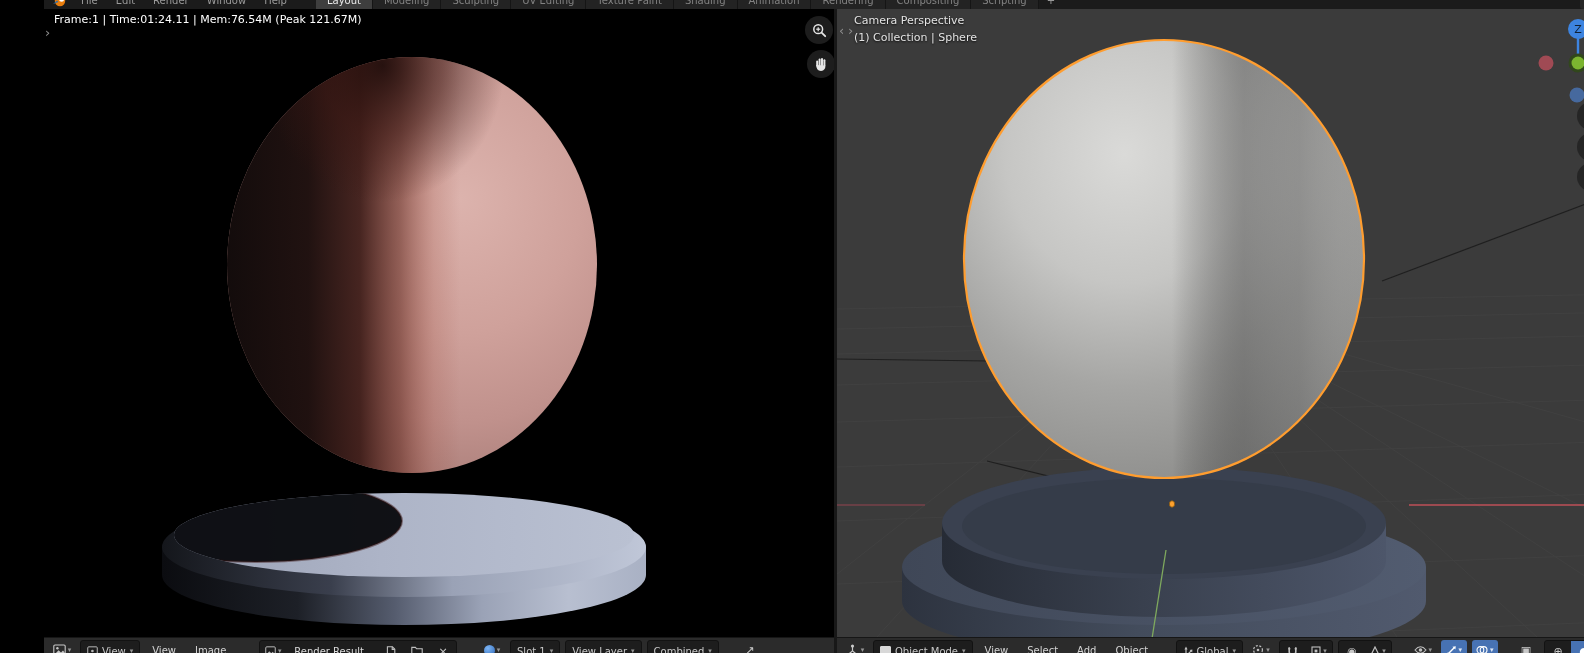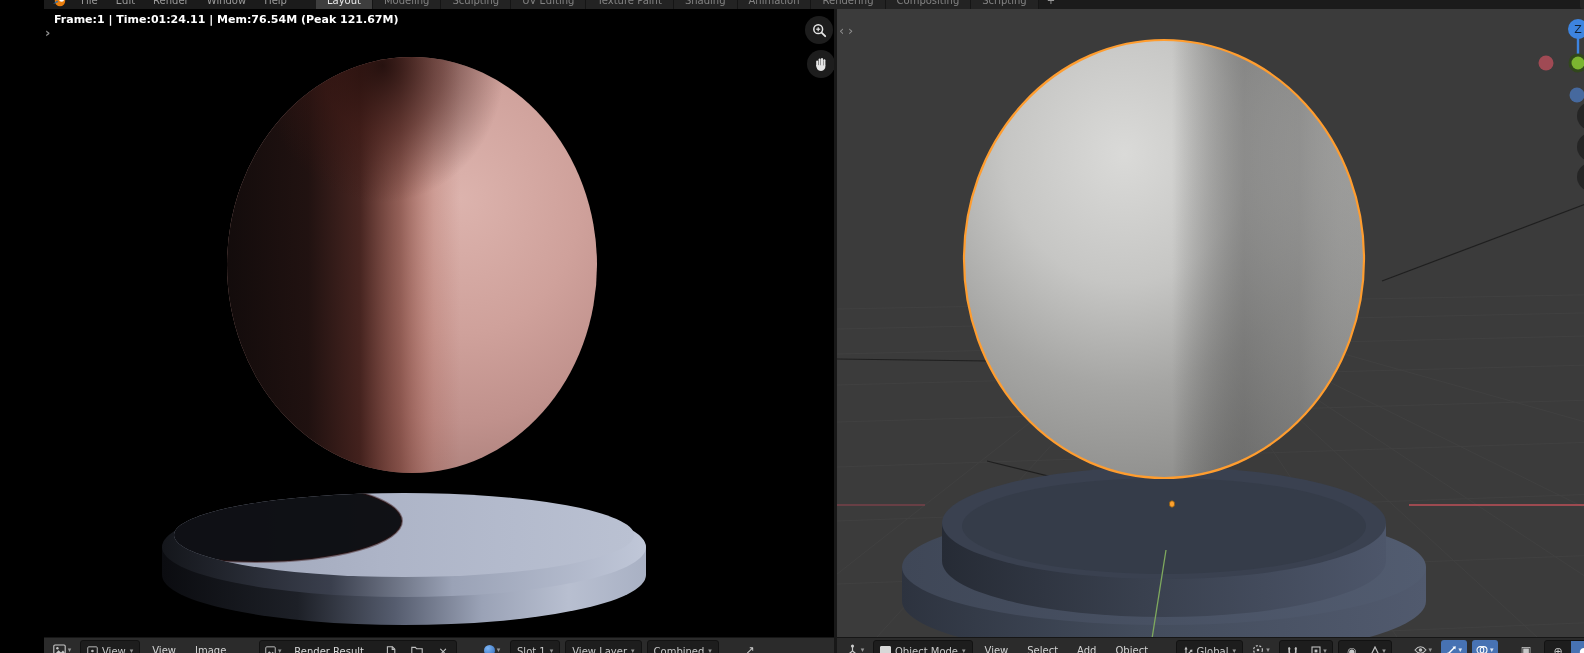--- a/index.html
+++ b/index.html
@@ -14,21 +14,21 @@
   .tmenu{padding:0 9px;cursor:default;}
   .tabs{display:flex;margin-left:20px;height:17px;}
   .tab{padding:0 11px;display:flex;align-items:center;background:#232323;border-right:1px solid #151515;color:#828282;}
   .tab.active{background:#3e3e3e;color:#e9e9e9;}
   .tab.plus{background:transparent;color:#9a9a9a;padding:0 8px;border-right:none;}
   .scene-field{position:absolute;right:-14px;top:2px;height:15px;background:#262626;border-radius:3px;
                display:flex;align-items:center;gap:4px;padding:0 7px;color:#c9c9c9;}
 
   
   .panel{position:absolute;top:9px;height:628px;overflow:hidden;}
-  .panel-left{left:0;width:790px;background:#4c1d95;font-weight:bold;}
+  .panel-left{left:0;width:790px;background:#4c1d95;}
   .panel-right{left:793px;width:791px;background:#3b3b3b;}
   .divider{position:absolute;left:790px;top:9px;width:3px;height:628px;background:#181818;cursor:col-resize;}
   .scene-svg{position:absolute;left:0;top:0;}
 
   .stats{position:absolute;left:10px;top:4px;font-size:11px;color:#ffffff;}
   .vp-overlay{position:absolute;left:17px;top:3px;font-size:11px;color:#e3e3e3;line-height:17px;
               text-shadow:0 1px 2px rgba(0,0,0,.85);}
   .earrow{position:absolute;color:#8f8f8f;font-size:13px;line-height:12px;cursor:pointer;}
 
   .cbtn{position:absolute;width:28px;height:28px;border-radius:50%;display:flex;align-items:center;
@@ -260,20 +260,24 @@
       </g>
       <line x1="329" y1="541" x2="314" y2="636" stroke="#7fa95e" stroke-width="1.3"></line>
       <ellipse cx="335" cy="495" rx="2.6" ry="3.2" fill="#ffa22e" stroke="#8a5a10" stroke-width="0.8"></ellipse>
       <g>
         <ellipse cx="327" cy="250" rx="200" ry="219" fill="url(#vA)"></ellipse>
         <ellipse cx="327" cy="250" rx="200" ry="219" fill="url(#vB)"></ellipse>
         <ellipse cx="327" cy="250" rx="200" ry="219" fill="none" stroke="#ff9d2f" stroke-width="2.2"></ellipse>
       </g>
     </svg>
 
+    <div class="vp-overlay">
+      <div>Camera Perspective</div>
+      <div>(1) Collection | Sphere</div>
+    </div>
     <span class="earrow" style="left:2px;top:16px;">‹</span>
     <span class="earrow" style="left:11px;top:16px;">›</span>
     <span class="earrow" style="left:782px;top:15px;">‹</span>
 
     <div class="gizmo">
       <svg width="110" height="110" viewBox="0 0 110 110">
         <line x1="50" y1="29" x2="50" y2="54" stroke="#3d84e0" stroke-width="2.4"></line>
         <line x1="50" y1="54" x2="73" y2="54" stroke="#e8455a" stroke-width="2.4"></line>
         <circle cx="50" cy="20" r="10" fill="#3d84e0"></circle>
         <text x="50" y="24" text-anchor="middle" font-size="11" fill="#102033" font-family="DejaVu Sans, sans-serif">Z</text>

